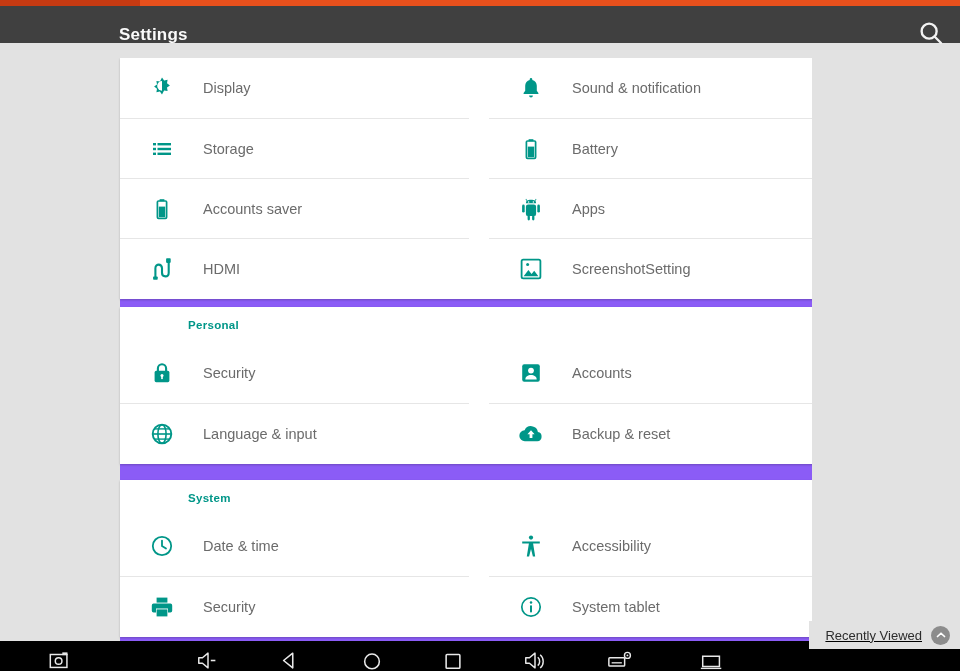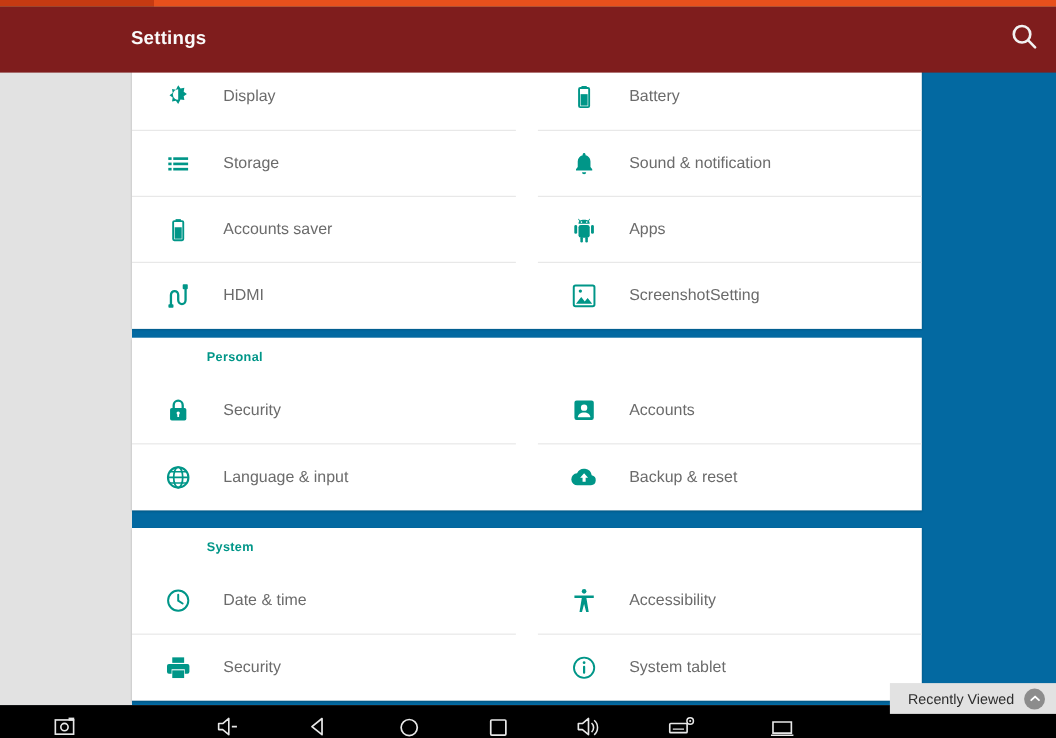--- a/index.html
+++ b/index.html
@@ -14,37 +14,37 @@
   
   .progress-wrap {
     position: absolute; top: 0; left: 0; width: 960px; height: 6px;
     background: #2b3338; z-index: 30;
   }
   .progress-seg-a { position: absolute; top: 0; left: 0; width: 140px; height: 6px; background: #c63a12; }
   .progress-seg-b { position: absolute; top: 0; left: 140px; width: 820px; height: 6px; background: #e8501c; }
 
   
   .appbar {
-    position: absolute; top: 6px; left: 0; width: 960px; height: 60px;
-    background: #7f1d1d; z-index: 25;
+    position: absolute; top: 6px; left: 0; width: 960px; height: 37px;
+    background: #404040; z-index: 25;
   }
   .appbar-title {
     position: absolute; left: 119px; top: 19px;
     color: #fafafa; font-size: 17px; font-weight: bold;
     letter-spacing: 0.2px;
   }
   .appbar-search {
     position: absolute; right: 14px; top: 12px;
     width: 30px; height: 30px; cursor: pointer;
   }
 
   
   .content {
-    position: absolute; top: 58px; left: 0; width: 960px; height: 583px;
-    background: #0369a1; overflow: hidden;
+    position: absolute; top: 58px; left: 0; width: 812px; height: 583px;
+    background: #8b5cf6; overflow: hidden;
   }
   .gutter-left {
     position: absolute; top: 0; left: 0; width: 120px; height: 583px;
     background: #e2e2e2;
   }
 
   .card {
     position: absolute; left: 120px; width: 718px;
     background: #ffffff;
     box-shadow: 0 1px 2px rgba(0,0,0,0.22);
@@ -92,21 +92,21 @@
     cursor: pointer;
   }
   .nav-btn svg { display: block; }
 
   
   .recent-chip {
     position: absolute; right: 0; bottom: 22px;
     height: 28px; padding: 0 10px 0 16px;
     background: #e2e2e2;
     display: flex; align-items: center; gap: 9px;
-    z-index: 40; cursor: pointer;
+    z-index: 40; cursor: pointer; text-decoration: underline;
   }
   .recent-chip .rtext { font-size: 13px; color: #2d2d2d; }
   .recent-chip .rcircle {
     width: 19px; height: 19px; border-radius: 50%;
     background: #8c8c8c;
     display: flex; align-items: center; justify-content: center;
   }
 
   
   .scroll-sliver {
@@ -182,36 +182,36 @@
                     <rect x="16.1" y="1.3" width="4.6" height="4.6" rx="0.8" fill="#009688"></rect>
                   </svg>
                 </span>
                 <span class="lbl">HDMI</span>
               </div>
             </div>
             <div class="col col-right">
               <div class="row">
                 <span class="ic">
                   <svg width="24" height="24" viewBox="0 0 24 24">
+                    <path fill="#009688" d="M12 2.1c-.7 0-1.3.6-1.3 1.3v.7C8.1 4.7 6.2 7 6.2 9.8v5l-1.6 2.1v1.1h14.8v-1.1l-1.6-2.1v-5c0-2.8-1.9-5.1-4.5-5.7v-.7c0-.7-.6-1.3-1.3-1.3z"></path>
+                    <path fill="#009688" d="M10.1 19.6a1.9 1.9 0 0 0 3.8 0z"></path>
+                  </svg>
+                </span>
+                <span class="lbl">Sound &amp; notification</span>
+              </div>
+              <div class="row">
+                <span class="ic">
+                  <svg width="24" height="24" viewBox="0 0 24 24">
                     <path fill="#009688" d="M9.3 2.6h5.4v1.9h1.5v17.1H7.8V4.5h1.5z" opacity="0"></path>
                     <rect x="9.6" y="2.2" width="4.8" height="2" fill="#009688"></rect>
                     <rect x="7.4" y="4" width="9.2" height="17.4" rx="1.1" fill="none" stroke="#009688" stroke-width="1.7"></rect>
                     <rect x="8.8" y="9.6" width="6.4" height="10.4" fill="#009688"></rect>
                   </svg>
                 </span>
                 <span class="lbl">Battery</span>
-              </div>
-              <div class="row">
-                <span class="ic">
-                  <svg width="24" height="24" viewBox="0 0 24 24">
-                    <path fill="#009688" d="M12 2.1c-.7 0-1.3.6-1.3 1.3v.7C8.1 4.7 6.2 7 6.2 9.8v5l-1.6 2.1v1.1h14.8v-1.1l-1.6-2.1v-5c0-2.8-1.9-5.1-4.5-5.7v-.7c0-.7-.6-1.3-1.3-1.3z"></path>
-                    <path fill="#009688" d="M10.1 19.6a1.9 1.9 0 0 0 3.8 0z"></path>
-                  </svg>
-                </span>
-                <span class="lbl">Sound &amp; notification</span>
               </div>
               <div class="row">
                 <span class="ic">
                   <svg width="24" height="24" viewBox="0 0 24 24">
                     <path fill="#009688" d="M7.6 3.8c-.4.7-.7 1.6-.7 2.5h10.2c0-.9-.3-1.8-.7-2.5l1.1-1.6-.6-.4-1.2 1.7c-.8-.5-1.9-.8-3.7-.8s-2.9.3-3.7.8L7.1 1.8l-.6.4z"></path>
                     <circle cx="9.6" cy="4.9" r="0.75" fill="#ffffff"></circle>
                     <circle cx="14.4" cy="4.9" r="0.75" fill="#ffffff"></circle>
                     <rect x="6.9" y="7.5" width="10.2" height="11.6" rx="2.2" fill="#009688"></rect>
                     <rect x="3.1" y="7.6" width="2.6" height="8" rx="1.3" fill="#009688"></rect>
                     <rect x="18.3" y="7.6" width="2.6" height="8" rx="1.3" fill="#009688"></rect>

